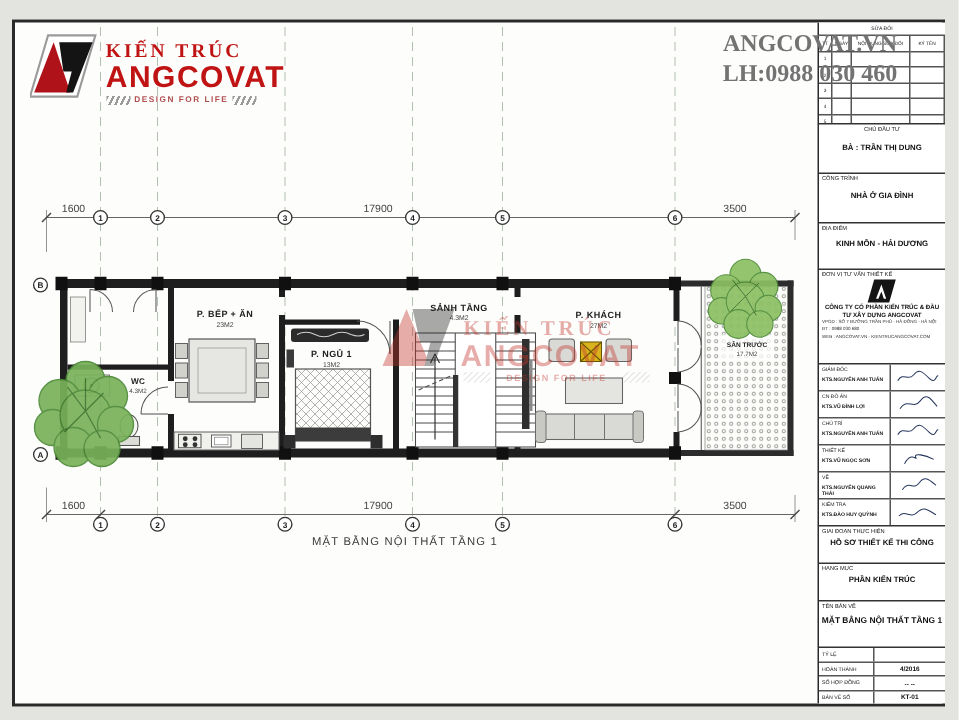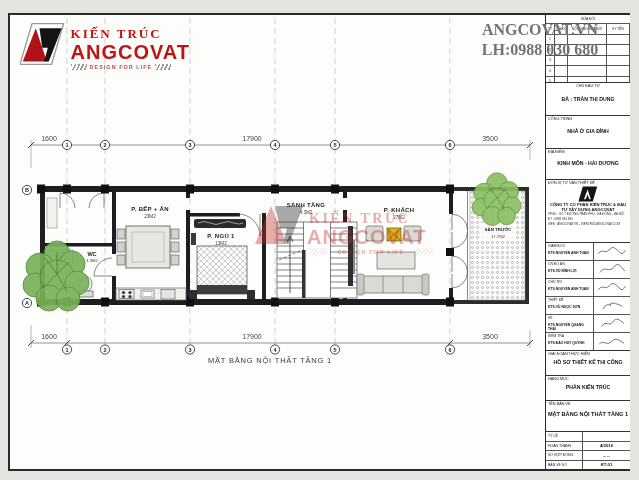--- a/index.html
+++ b/index.html
@@ -62,21 +62,21 @@
     <div class="brand-tagrow">
       <span class="hatchbar"></span>
       <span class="brand-tagline">DESIGN FOR LIFE</span>
       <span class="hatchbar"></span>
     </div>
   </div>
 </div>
 
 <div class="contact">
   <div>ANGCOVAT.VN</div>
-  <div>LH:0988 030 680</div>
+  <div>LH:0988 030 460</div>
 </div>
 
 <div class="tblock">
 
   <div class="tb-sec rev" style="height:68px;">
     <div class="title">SỬA ĐỔI</div>
     <div class="cell">TT</div>
     <div class="cell">NGÀY</div>
     <div class="cell">NỘI DUNG SỬA ĐỔI</div>
     <div class="cell">KÝ TÊN</div>

